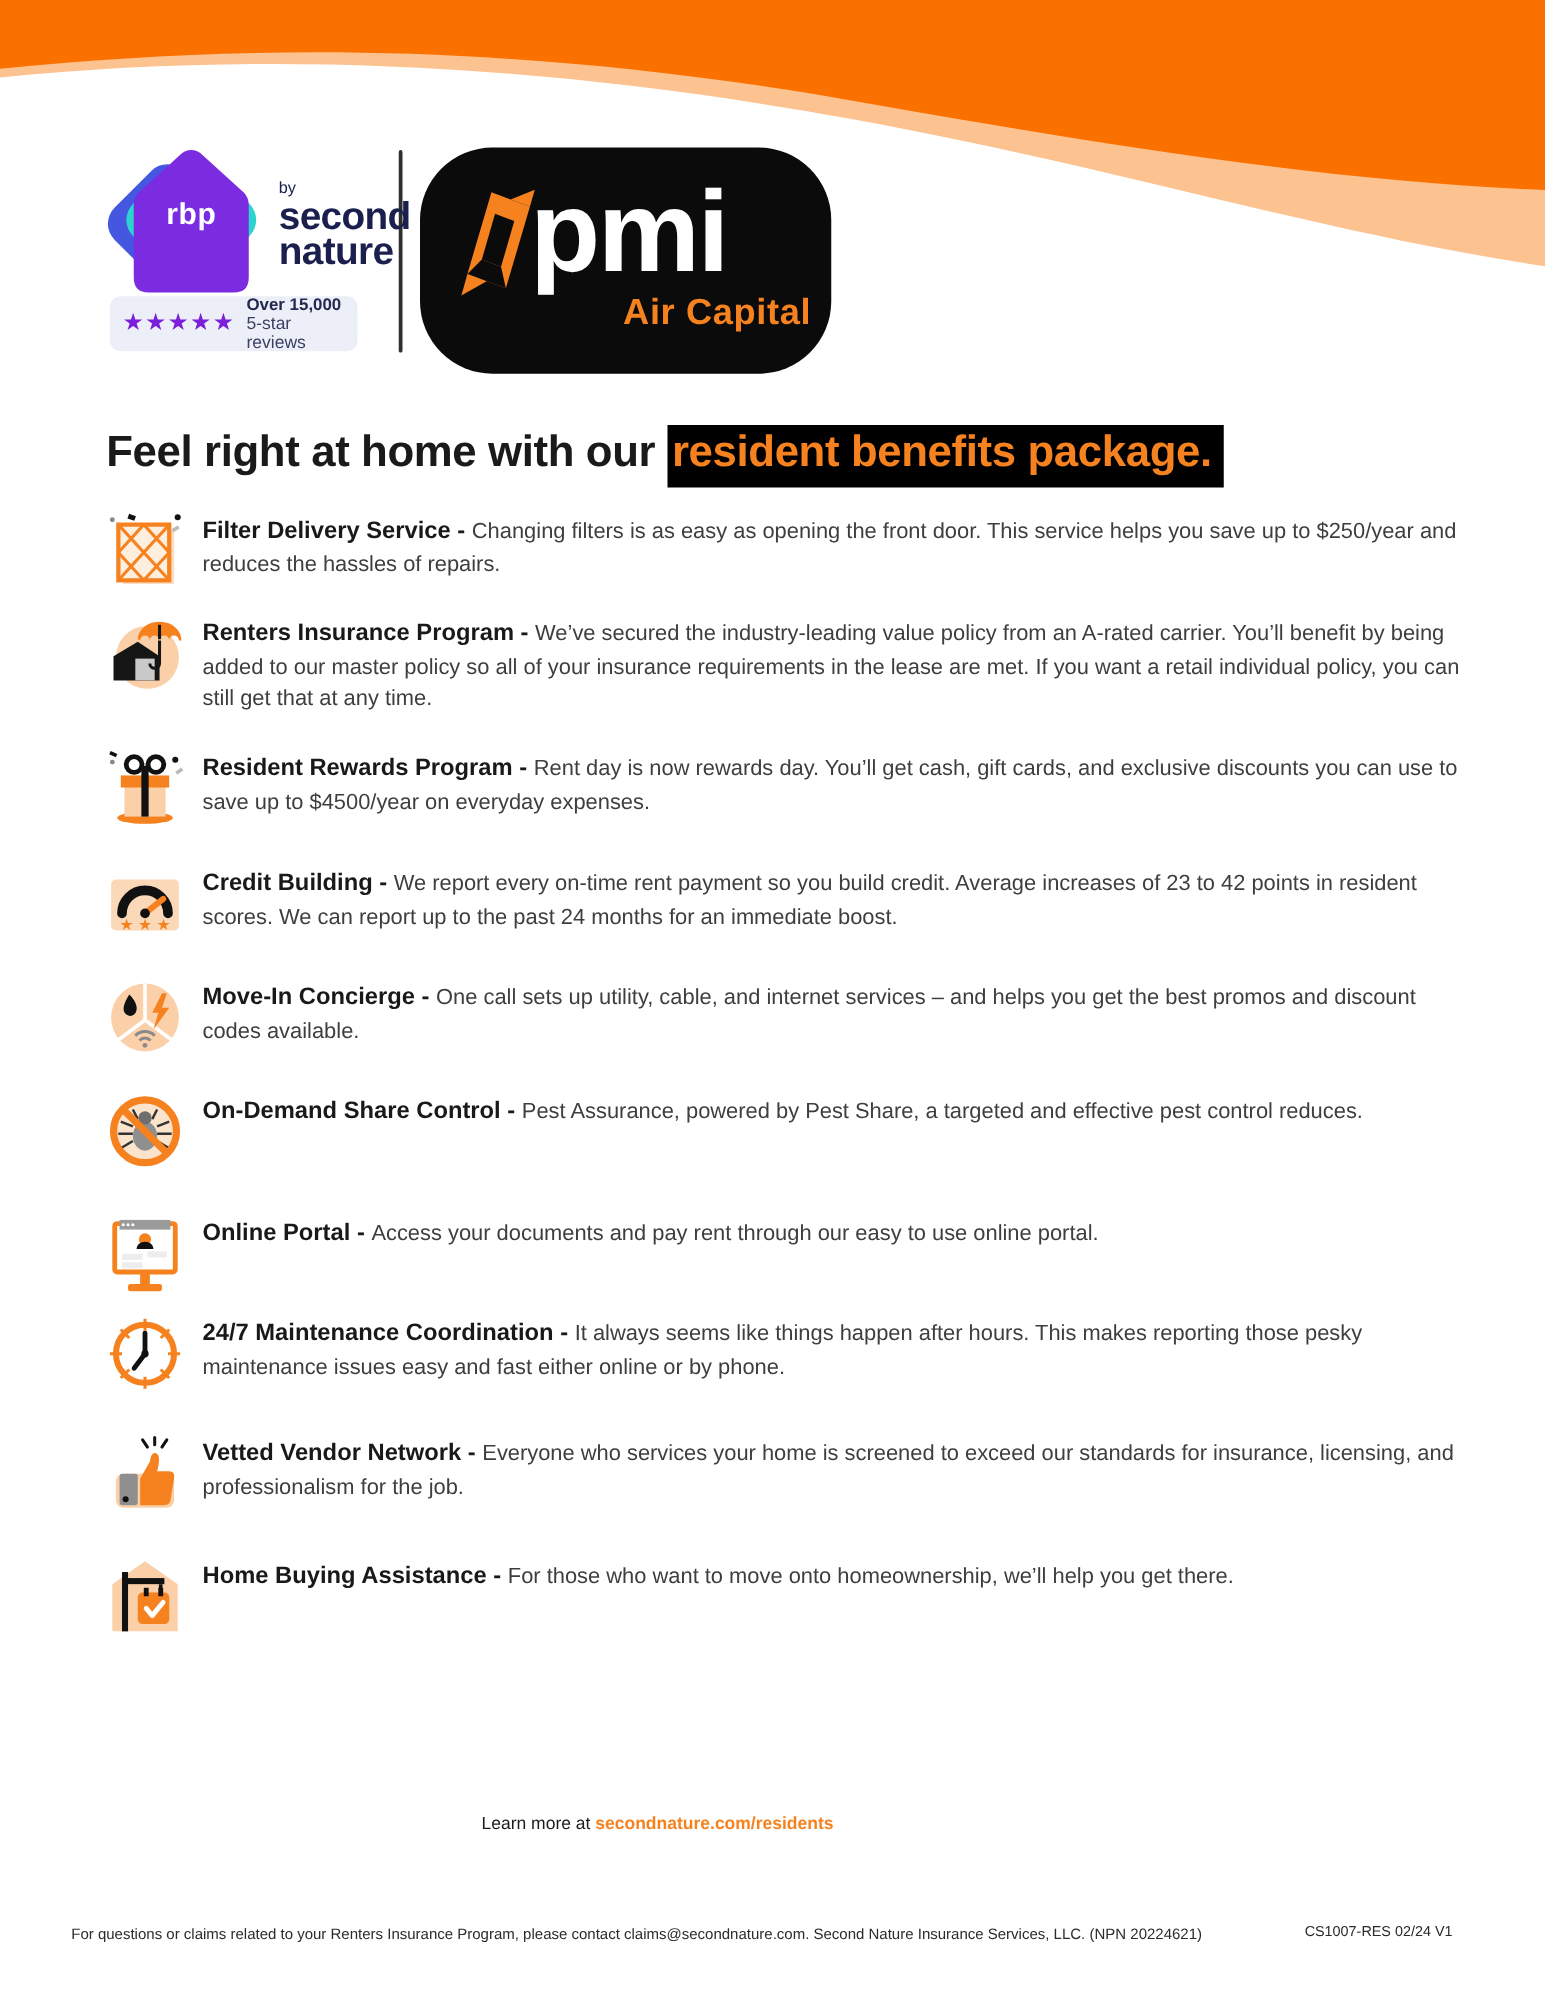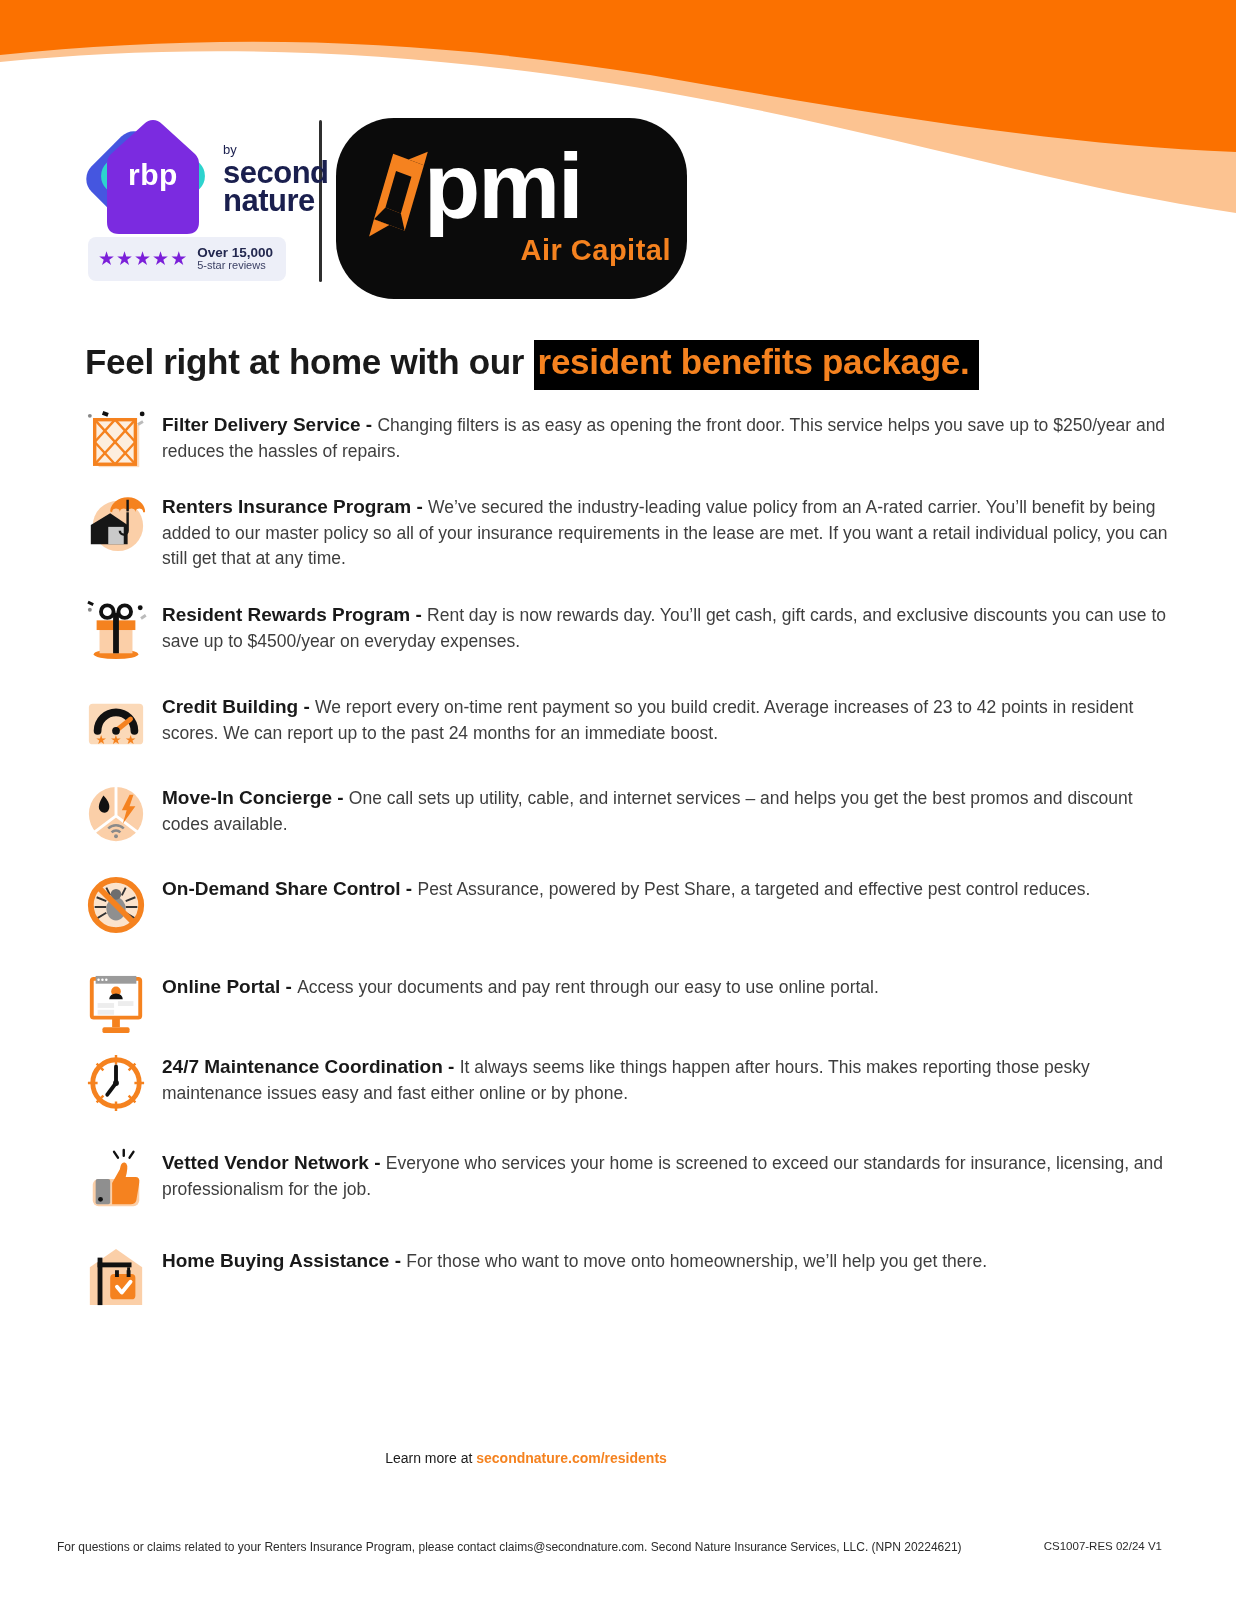--- a/index.html
+++ b/index.html
@@ -10,31 +10,31 @@
   .wave{position:absolute;top:0;left:0;width:1236px;height:240px;}
 
   
   .logo-row{position:absolute;top:118px;left:85px;display:flex;align-items:flex-start;}
   .rbp-block{width:228px;position:relative;}
   .rbp-mark{position:relative;width:120px;height:118px;margin-left:8px;}
   .rbp-mark .diamond{position:absolute;border-radius:18px;}
   .rbp-mark .d-blue{width:78px;height:78px;left:2px;top:22px;transform:rotate(45deg);background:#4556e0;}
   .rbp-mark .d-teal{width:84px;height:84px;left:18px;top:16px;transform:rotate(45deg);background:#2dd3ce;}
   .rbp-house{position:absolute;left:12px;top:0;width:96px;height:118px;}
-  .rbp-text{position:absolute;left:12px;top:40px;width:96px;text-align:center;color:#ffffff;font-weight:700;font-size:30px;letter-spacing:.5px;}
+  .rbp-text{position:absolute;left:12px;top:40px;width:96px;text-align:center;color:#ffffff;font-weight:700;font-size:24px;letter-spacing:.5px;}
   .byline{position:absolute;left:138px;top:26px;color:#1a1f4e;line-height:.92;}
   .byline .by{font-size:13px;font-weight:400;vertical-align:top;margin-right:2px;}
   .byline .brand{display:inline-block;font-weight:800;font-size:31px;letter-spacing:-.5px;text-align:left;}
   .reviews{position:absolute;top:119px;left:3px;width:198px;height:44px;background:#edeff8;border-radius:8px;display:flex;align-items:center;padding:0 10px;box-sizing:border-box;gap:9px;}
   .stars{color:#7b1fd9;font-size:19px;letter-spacing:1px;white-space:nowrap;margin-top:-2px;}
   .rev-text{line-height:1.05;}
   .rev-line1{font-size:13.5px;font-weight:700;color:#23284f;}
-  .rev-line2{font-size:11px;color:#3a3f63;}
+  .rev-line2{font-size:14px;color:#3a3f63;}
   .logo-divider{width:3px;height:162px;background:#2f2f2f;margin:2px 12px 0 6px;border-radius:2px;}
-  .pmi-box{position:relative;width:329px;height:181px;background:#0b0b0b;border-radius:58px;margin-left:2px;padding-left:22px;}
+  .pmi-box{position:relative;width:329px;height:181px;background:#0b0b0b;border-radius:58px;margin-left:2px;}
   .pmi-icon{position:absolute;left:30px;top:30px;}
   .pmi-word{position:absolute;left:88px;top:22px;color:#ffffff;font-weight:700;font-size:92px;line-height:1;letter-spacing:-2px;}
   .pmi-sub{position:absolute;right:16px;top:116px;color:#f5821f;font-weight:700;font-size:29px;letter-spacing:.5px;}
 
   
   .title{position:absolute;left:85px;top:342px;width:1080px;font-size:35px;font-weight:700;color:#1a1a1a;letter-spacing:-.3px;white-space:nowrap;}
   .title .hl{color:#f5821f;background:#000000;padding:2px 10px 9px 4px;}
 
   
   .benefit{position:absolute;left:84px;display:flex;gap:14px;width:1085px;}

